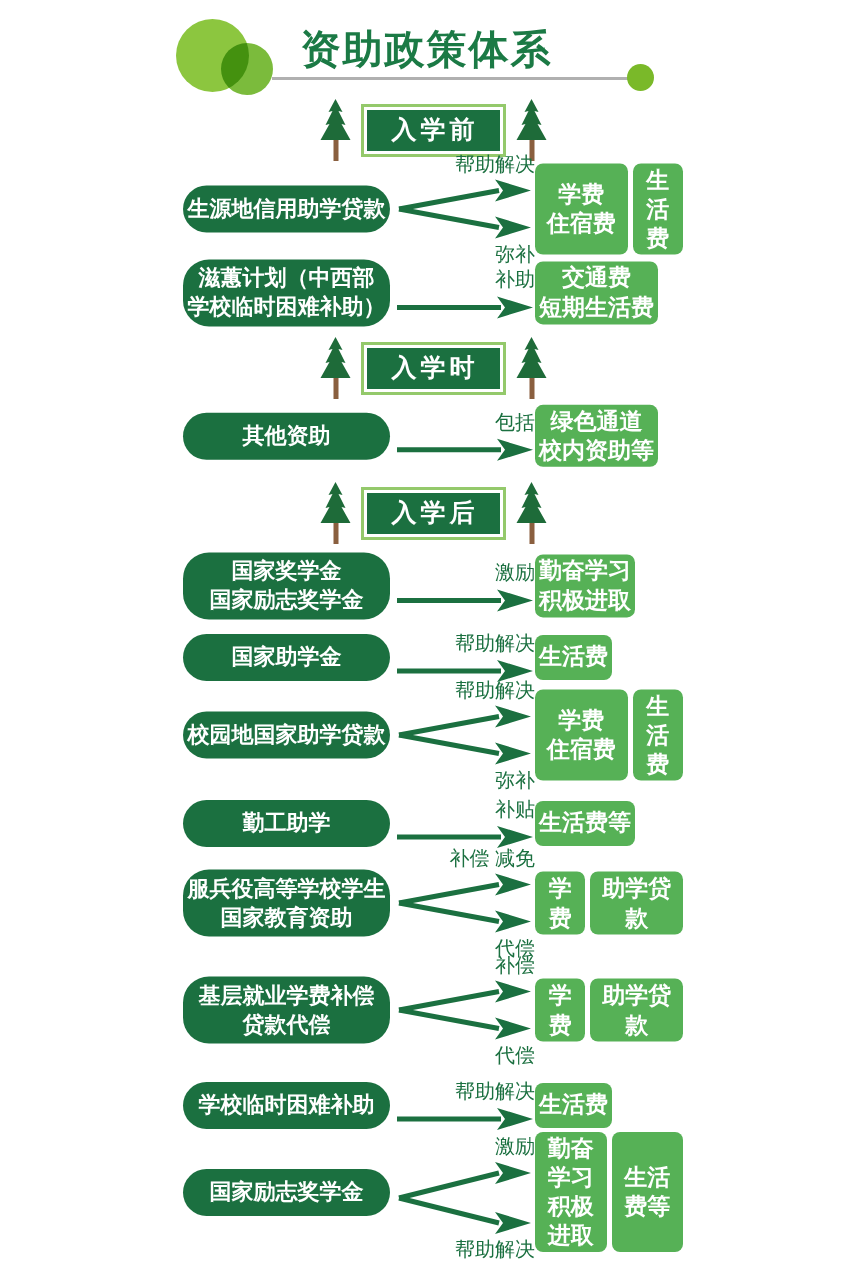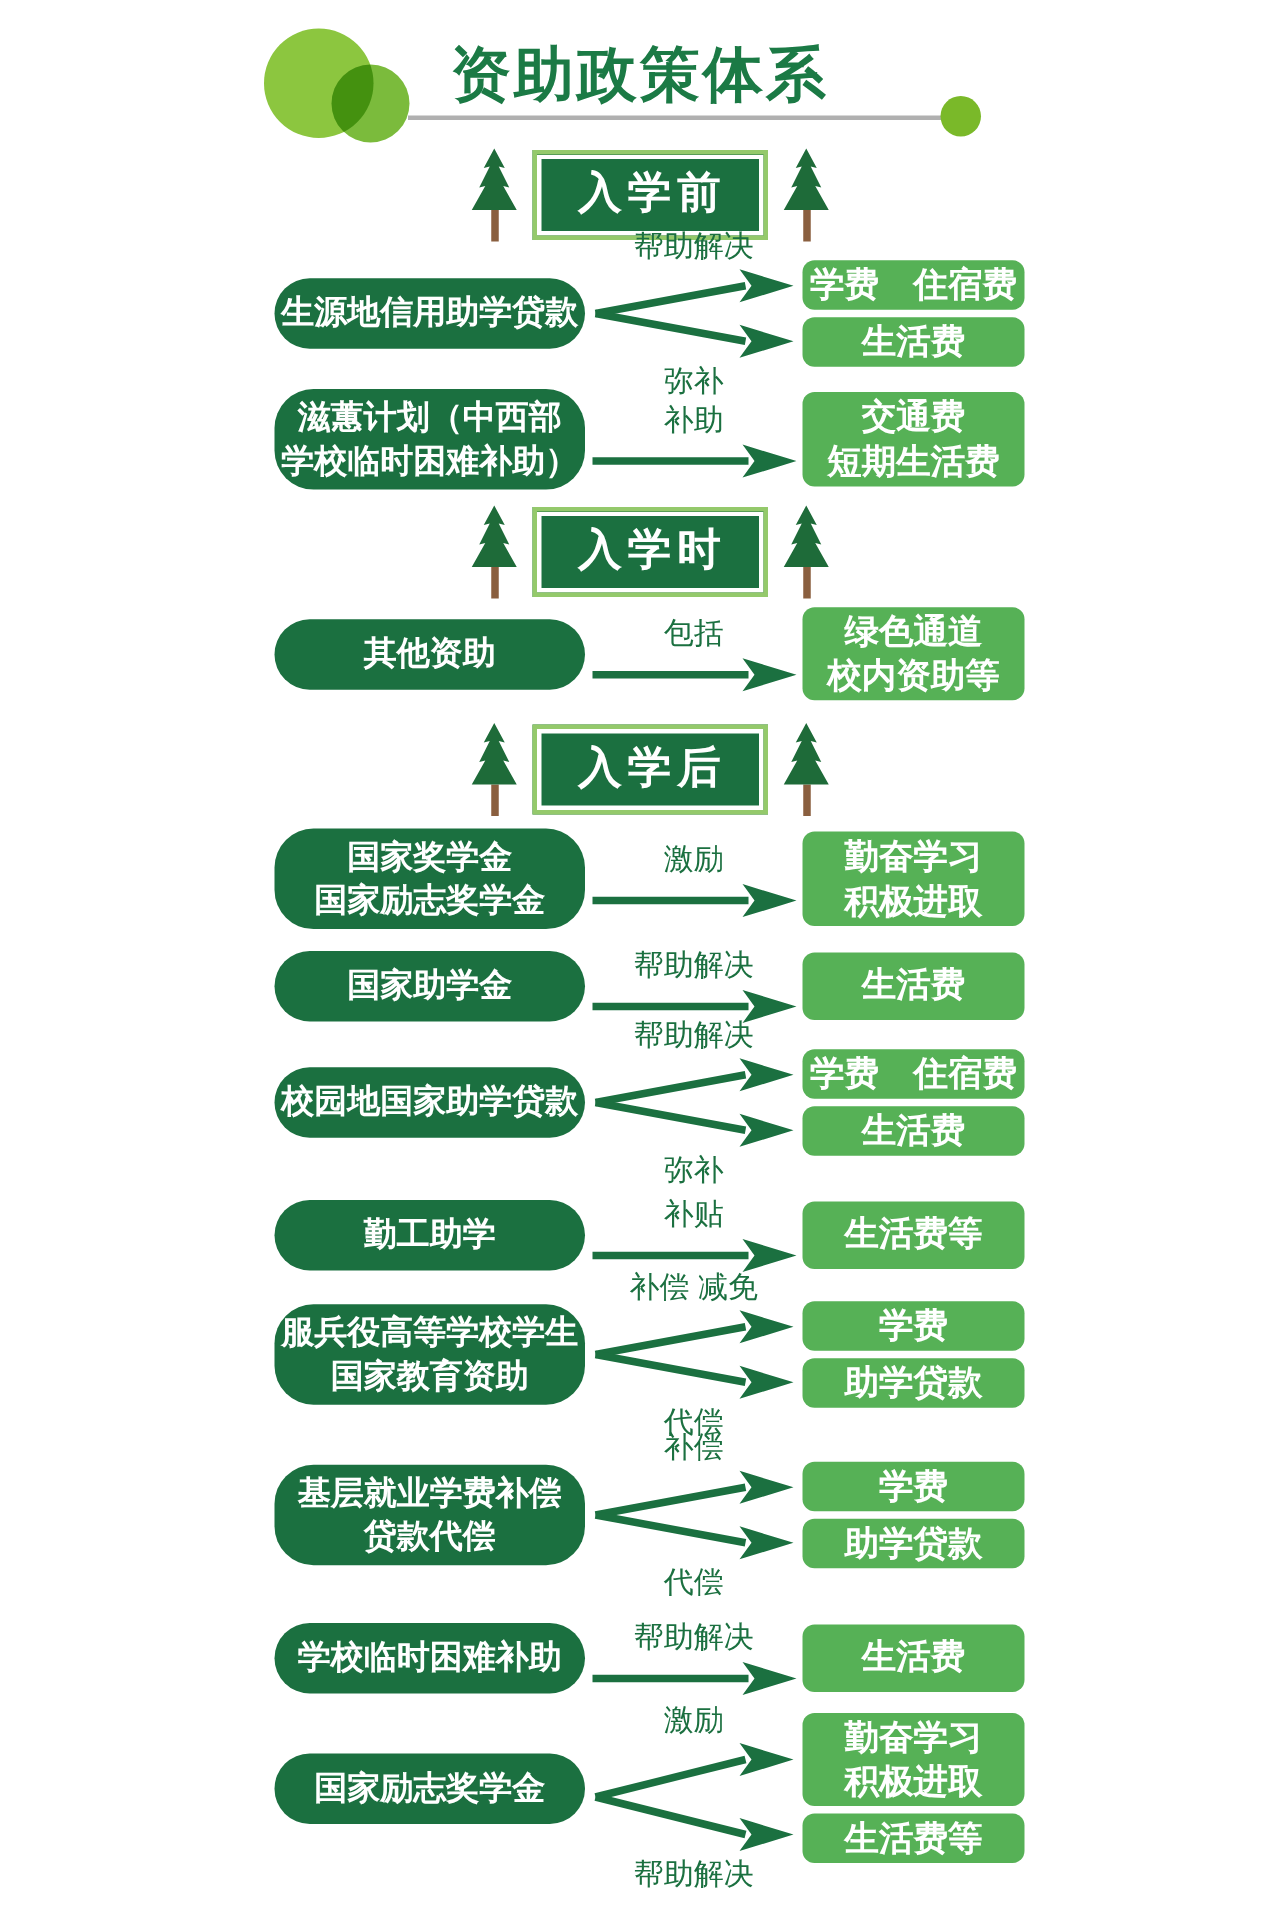--- a/index.html
+++ b/index.html
@@ -25,48 +25,48 @@
     position:absolute;left:703px;top:1210px;font-size:27px;color:#AEAEAE;letter-spacing:2px;
   }
 
   
   .section{
     position:absolute;left:183px;width:500px;display:flex;justify-content:center;
     align-items:center;gap:9px;transform:translateY(-50%);
   }
   .sign{
     background:#1B7040;border:3px solid #94C96B;box-shadow:inset 0 0 0 3px #ffffff;
-    color:#ffffff;font-size:29px;font-weight:700;letter-spacing:4px;
+    color:#ffffff;font-size:25px;font-weight:700;letter-spacing:4px;
     padding:6px 24px 8px 28px;white-space:nowrap;
   }
   .tree{width:33px;height:64px;flex:0 0 auto;}
 
   
   .row{
     position:absolute;left:183px;width:500px;display:flex;align-items:center;
     transform:translateY(-50%);
   }
   .pill{
     width:207px;min-height:47px;background:#1B7040;border-radius:26px;
     color:#ffffff;font-weight:700;font-size:22px;line-height:1.3;
     display:flex;flex-direction:column;justify-content:center;align-items:center;
     text-align:center;padding:5px 2px;box-sizing:border-box;flex:0 0 auto;
   }
   .connector{
     width:145px;flex:0 0 auto;display:flex;flex-direction:column;
-    align-items:center;justify-content:center;
+    align-items:flex-end;justify-content:center;
   }
   .arrow-label{color:#1B7040;font-size:20px;font-weight:500;white-space:nowrap;}
   .arrow-label.top{margin-bottom:1px;}
   .arrow-label.bottom{margin-top:1px;}
   .connector svg{display:block;}
   .stroke{stroke:#1B7040;stroke-width:5;fill:none;}
   .row-shift .connector{padding-top:12px;}
 
-  .targets{width:148px;flex:0 0 auto;display:flex;flex-direction:column;gap:5px;}
+  .targets{width:148px;flex:0 0 auto;display:flex;flex-direction:row;gap:5px;}
   .target{
     background:#56B156;border-radius:8px;color:#ffffff;font-weight:700;
     font-size:23px;line-height:1.27;min-height:33px;
     display:flex;flex-direction:column;justify-content:center;align-items:center;
     text-align:center;padding:2px 4px;box-sizing:border-box;
   }
   .solo .target{min-height:45px;}
   .tall{min-height:58px;}
 </style>
 </head>

